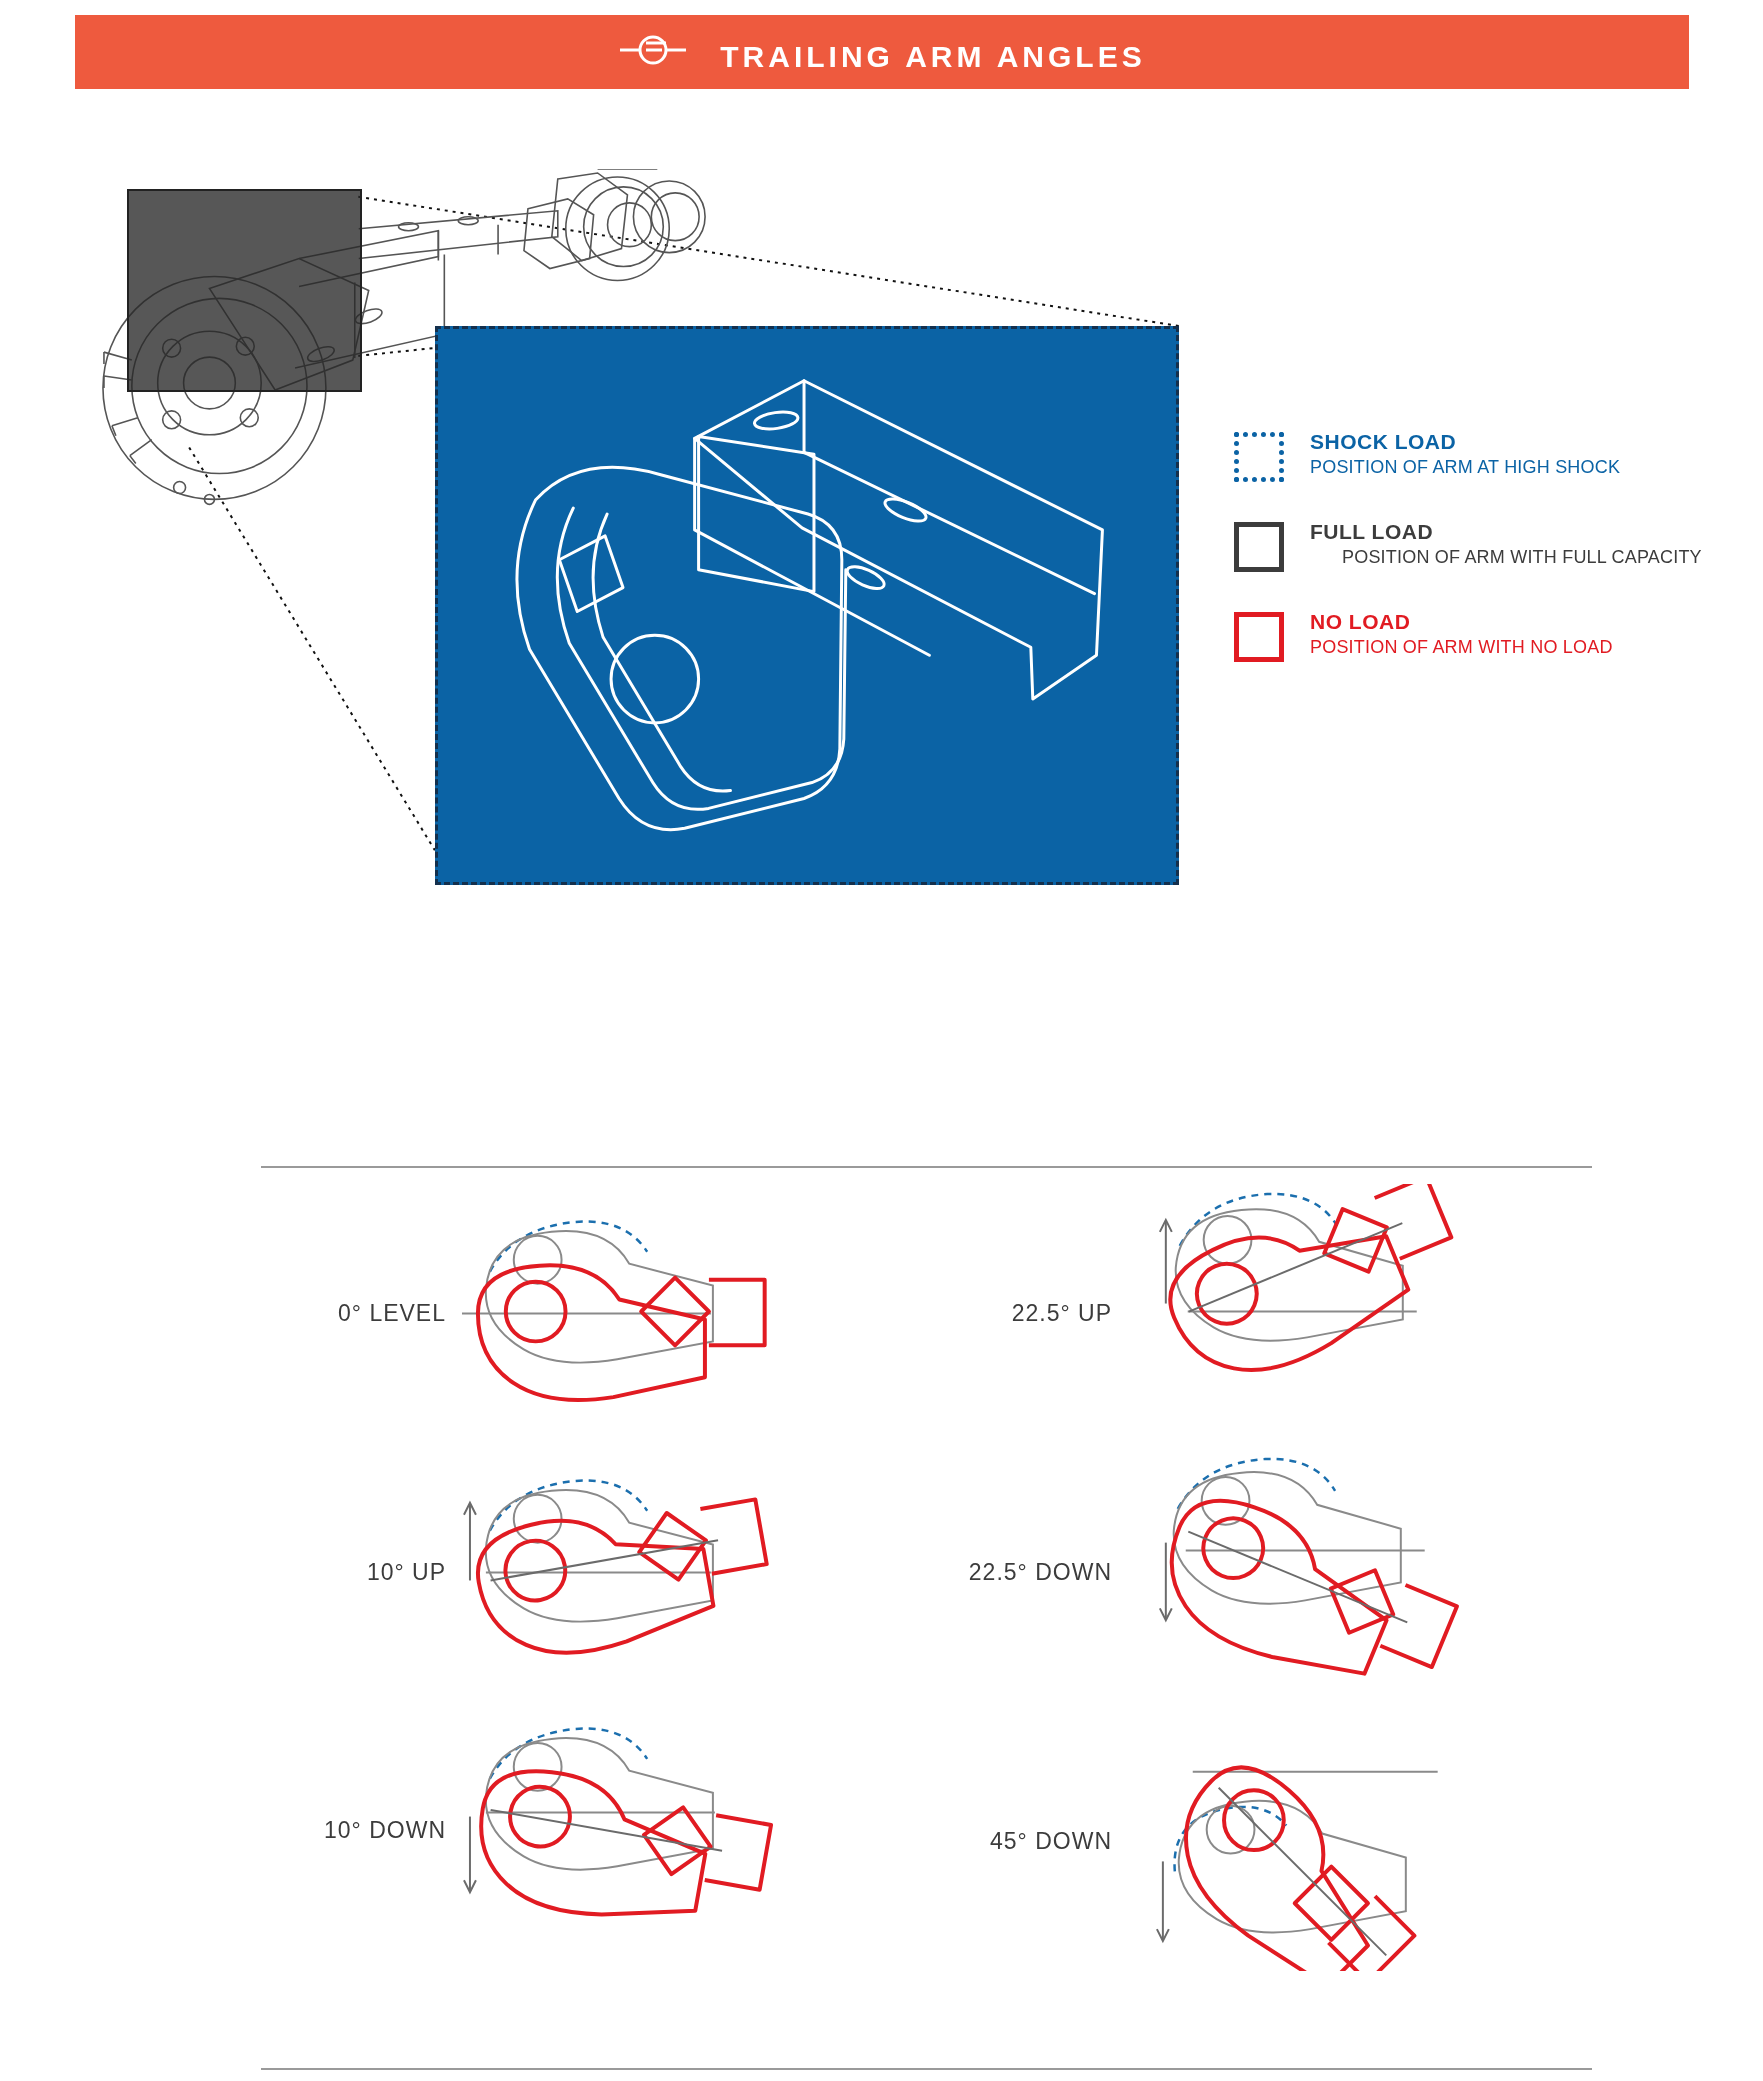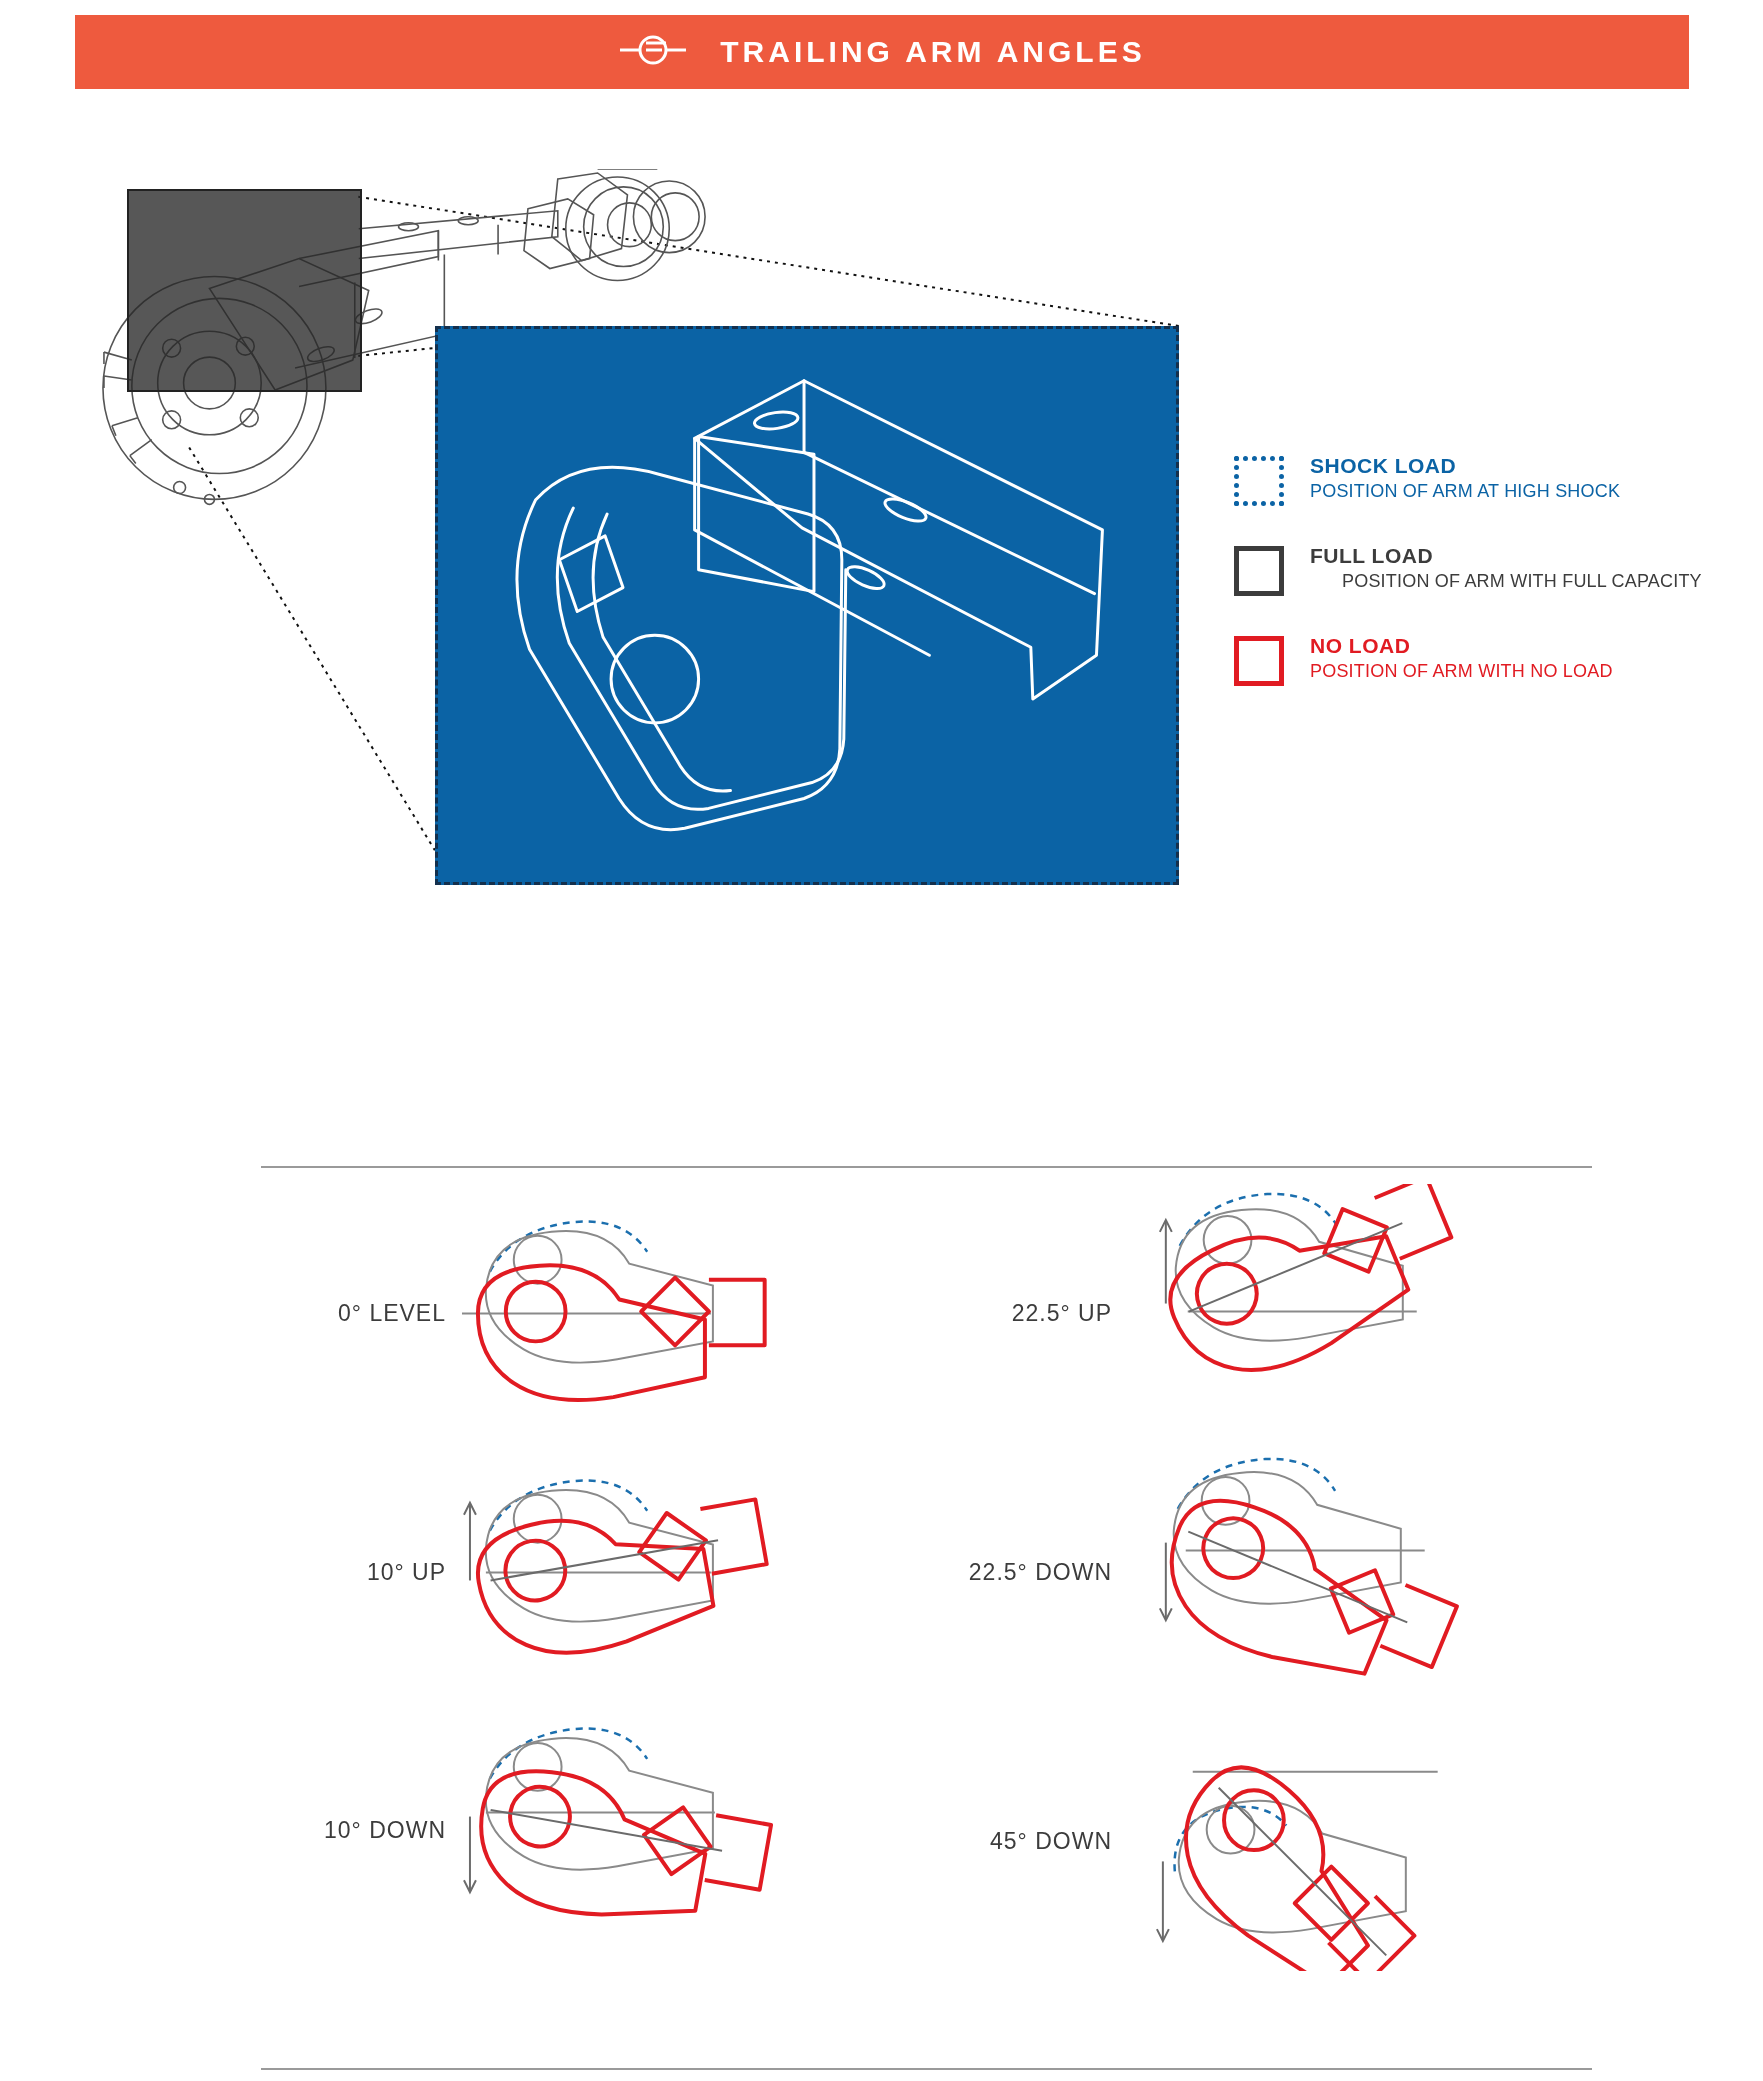--- a/index.html
+++ b/index.html
@@ -22,21 +22,21 @@
     top: 15px;
     width: 1614px;
     height: 74px;
     background: #ee5a3e;
     display: flex;
     align-items: center;
     justify-content: center;
   }
   .header-inner {
     display: flex;
-    align-items: center;
+    align-items: flex-end;
     gap: 32px;
   }
   .header-title {
     color: #ffffff;
     font-size: 30px;
     font-weight: bold;
     letter-spacing: 4px;
   }
   .brand-mark { display: block; }
 
@@ -72,21 +72,21 @@
     position: absolute;
     left: 0;
     top: 0;
     pointer-events: none;
   }
 
   
   .legend {
     position: absolute;
     left: 1234px;
-    top: 452px;
+    top: 428px;
     width: 478px;
   }
   .legend-row {
     display: flex;
     align-items: flex-start;
     margin-bottom: 36px;
   }
   .legend-swatch {
     width: 50px;
     height: 50px;

